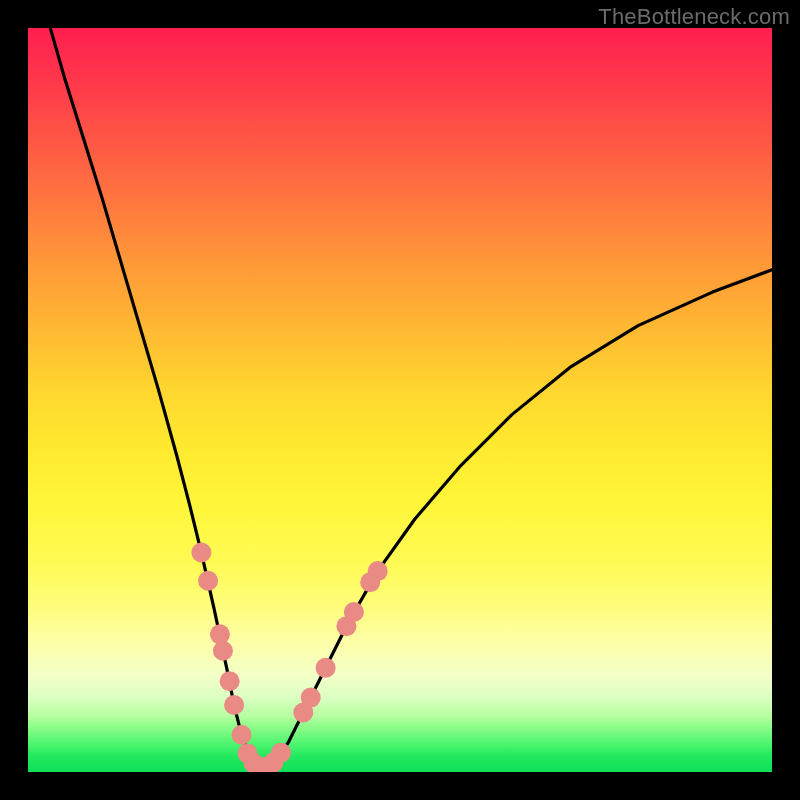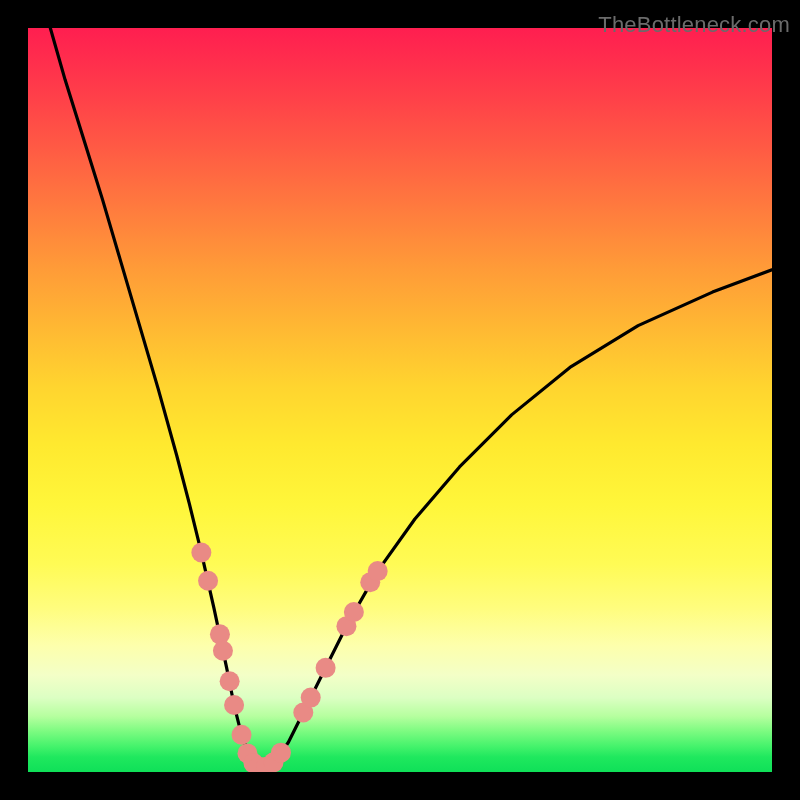--- a/index.html
+++ b/index.html
@@ -51,21 +51,20 @@
   }
   .watermark {
     position: absolute;
     top: 4px;
     right: 10px;
     font-family: Arial, Helvetica, sans-serif;
     font-size: 22px;
     color: #6b6b6b;
     letter-spacing: 0.2px;
     user-select: none;
-    margin-top: 8px;
   }
 </style>
 </head>
 <body>
 
 <div class="frame">
   <div class="gradient"></div>
   <svg class="plot" viewBox="0 0 744 744">
     <g id="curve-group">
         <path d="M22.32 0.00 L37.20 52.08 L55.80 111.60 L74.40 171.12 L93.00 234.36 L111.60 297.60 L130.20 360.84 L148.80 427.80 L161.45 476.16 L173.35 524.52 L186.00 580.32 L198.65 639.84 L206.09 677.04 L213.53 706.80 L223.20 732.84 L230.64 738.79 L238.08 738.79 L247.75 732.84 L260.40 714.24 L275.28 684.48 L297.60 639.84 L319.92 595.20 L349.68 543.12 L386.88 491.04 L431.52 438.96 L483.60 386.88 L543.12 338.52 L610.08 297.60 L684.48 264.12 L744.00 241.80" fill="none" stroke="#000000" stroke-width="3.2" stroke-linecap="round" stroke-linejoin="round"></path>

